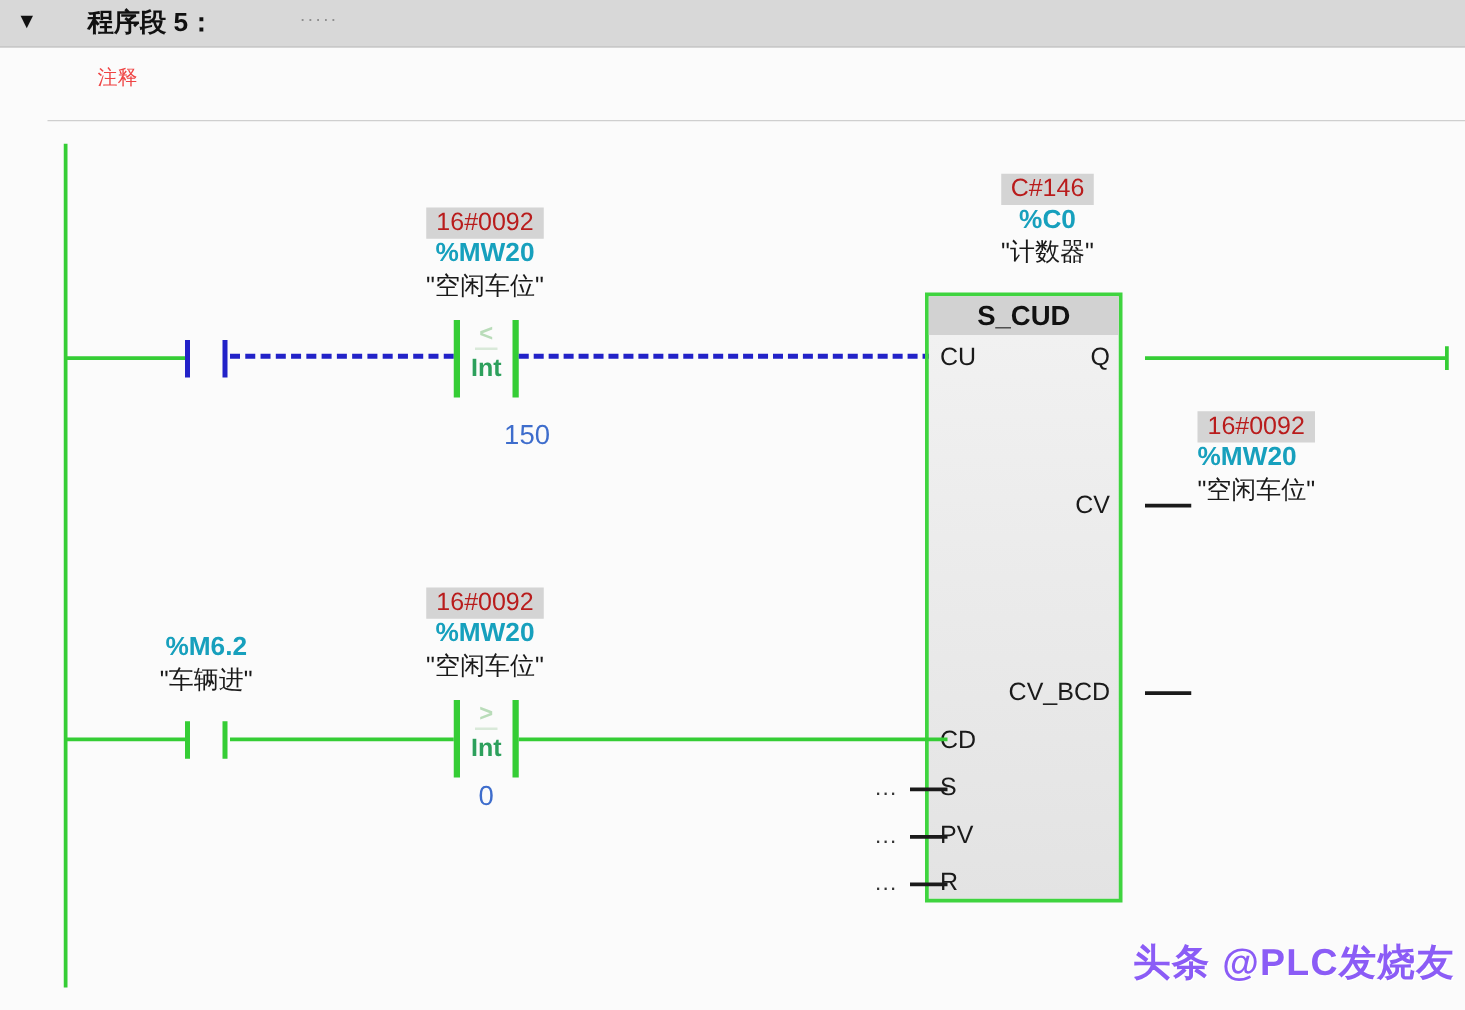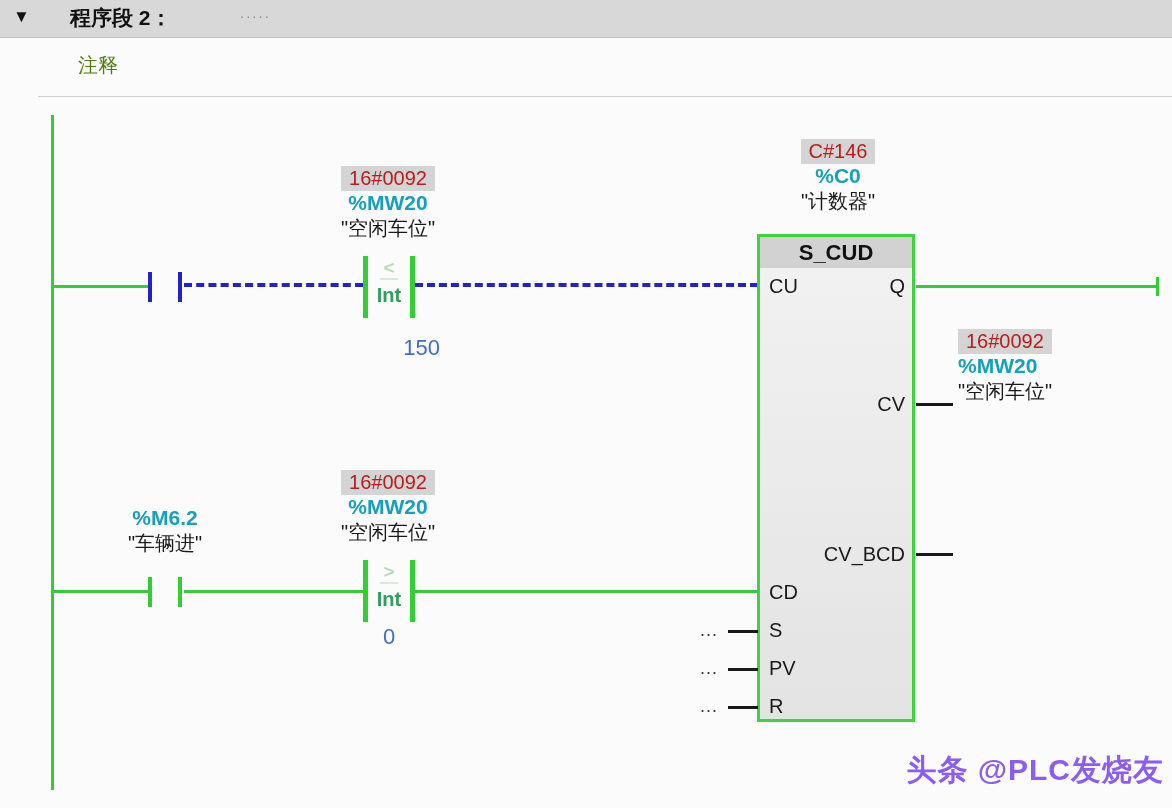--- a/index.html
+++ b/index.html
@@ -3,53 +3,53 @@
 <meta charset="utf-8">
 <style>
   html,body{margin:0;padding:0;}
   body{font-family:"Liberation Sans","DejaVu Sans",sans-serif;background:#fff;}
   .stage{position:relative;width:1172px;height:808px;background:#fbfbfb;overflow:hidden;}
   .abs{position:absolute;}
   .headerband{left:0;top:0;width:1172px;height:37px;background:#d8d8d8;border-bottom:1px solid #c2c2c2;}
   .tri{left:13px;top:7px;font-size:17px;color:#111;cursor:pointer;}
   .nettitle{left:70px;top:4px;font-size:21px;font-weight:bold;color:#111;}
   .netdots{left:240px;top:4px;font-size:15px;color:#8f8f8f;letter-spacing:2px;}
-  .comment{left:78px;top:52px;font-size:20px;color:#4d7c0f;}
+  .comment{left:78px;top:52px;font-size:16px;color:#ef4444;}
   .sep{left:38px;top:96px;width:1134px;height:1px;background:#cfcfcf;}
   .rail{width:3px;background:#35cd35;}
   .gwire{height:3px;background:#35cd35;}
   .bwire-dash{height:0;border-top:4px dashed #2222c8;}
   .kwire{height:3px;background:#1a1a1a;}
   .cbar-b{width:4px;height:30px;background:#2222c8;}
   .cbar-g{width:4px;height:30px;background:#35cd35;}
   .qbar-g{width:5px;height:62px;background:#35cd35;}
   .lblgrp{width:150px;text-align:center;}
   .mon{display:inline-block;background:#d4d4d4;color:#b91c1c;font-size:20px;padding:1px 8px;}
   .addr{font-size:21px;font-weight:bold;color:#17a0bd;}
   .oname{font-size:20px;color:#1a1a1a;white-space:nowrap;}
   .cmp-op{font-size:19px;font-weight:bold;color:#b9dcb9;border-bottom:2px solid #d9e9d9;padding:0 3px;}
   .cmp-type{font-size:20px;font-weight:bold;color:#2da05c;}
   .cmp-val{font-size:22px;color:#3e6dcc;}
-  .block{left:757px;top:234px;width:158px;height:488px;border:3px solid #3fd43f;background:linear-gradient(#f2f2f2,#e3e3e3);box-sizing:border-box;}
+  .block{left:740px;top:234px;width:158px;height:488px;border:3px solid #3fd43f;background:linear-gradient(#f2f2f2,#e3e3e3);box-sizing:border-box;}
   .blocktitle{position:absolute;left:0;top:0;width:100%;height:31px;background:#d2d2d2;text-align:center;font-size:22px;font-weight:bold;color:#111;line-height:31px;}
   .pin{position:absolute;font-size:20px;color:#1a1a1a;}
   .pinL{left:9px;}
   .pinR{right:7px;text-align:right;}
   .dots3{font-size:18px;color:#333;letter-spacing:1px;}
   .outgrp{text-align:left;}
   .watermark{right:8px;top:750px;font-size:30px;font-weight:bold;color:#8b5cf6;letter-spacing:1px;text-shadow:1px 1px 0 #fff;}
 </style>
 </head>
 <body>
 
 <div class="stage">
 
   <div class="abs headerband"></div>
   <div class="abs tri">▼</div>
-  <div class="abs nettitle">程序段 2：</div>
+  <div class="abs nettitle">程序段 5：</div>
   <div class="abs netdots">.....</div>
 
   <div class="abs comment">注释</div>
   <div class="abs sep"></div>
 
   <div class="abs rail" style="left:51px;top:115px;height:675px;"></div>
 
   <div class="abs gwire" style="left:53px;top:285px;width:95px;"></div>
   <div class="abs cbar-b" style="left:148px;top:272px;"></div>
   <div class="abs cbar-b" style="left:178px;top:272px;"></div>

